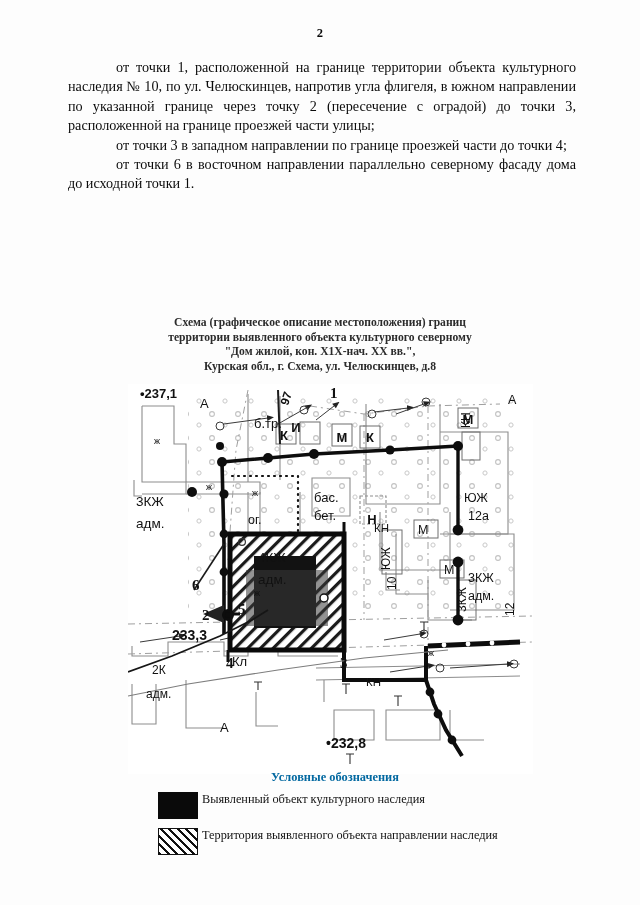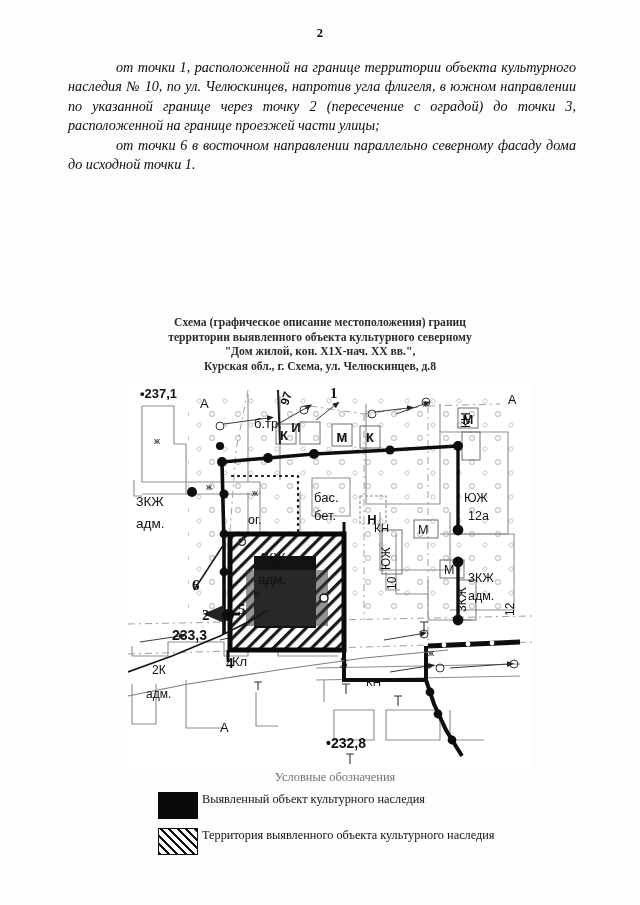--- a/index.html
+++ b/index.html
@@ -37,21 +37,20 @@
   
   .body-text {
     position: absolute;
     top: 58px;
     left: 68px;
     width: 508px;
     font-size: 14.2px;
     line-height: 19.4px;
     text-align: justify;
     text-justify: inter-word;
-    font-style: italic;
   }
   .body-text p {
     margin: 0;
     text-indent: 48px;
   }
 
   
   .doc-heading {
     position: absolute;
     top: 249px;
@@ -104,22 +103,22 @@
     width: 640px;
     height: 110px;
   }
   .legend-title {
     position: absolute;
     top: 0;
     left: 170px;
     width: 330px;
     text-align: center;
     font-size: 12.4px;
-    font-weight: normal;
-    color: #737373;
+    font-weight: bold;
+    color: #0369a1;
   }
   .legend-row {
     position: absolute;
     left: 158px;
     display: flex;
     align-items: flex-start;
     gap: 4px;
   }
   .legend-row.r1 { top: 22px; }
   .legend-row.r2 { top: 58px; }
@@ -155,20 +154,21 @@
 </style>
 </head>
 <body>
 
 <div class="page">
 
   <div class="page-number">2</div>
 
   <div class="body-text">
     <p>от точки 1, расположенной на границе территории объекта культурного наследия № 10, по ул. Челюскинцев, напротив угла флигеля, в южном направлении по указанной границе через точку 2 (пересечение с оградой) до точки 3, расположенной на границе проезжей части улицы;</p>
+    <p>от точки 3 в западном направлении по границе проезжей части до точки 4;</p>
     <p>от точки 6 в восточном направлении параллельно северному фасаду дома до исходной точки 1.</p>
   </div>
 
 
   <div class="scheme">
 
     <div class="scheme-title">
       <div>Схема (графическое описание местоположения) границ</div>
       <div>территории выявленного объекта культурного северному</div>
       <div>"Дом жилой, кон. Х1Х-нач. XX вв.",</div>
@@ -435,17 +435,17 @@
   <div class="legend">
     <div class="legend-title">Условные обозначения</div>
 
     <div class="legend-row r1">
       <div class="swatch solid"></div>
       <div class="legend-label">Выявленный объект культурного наследия</div>
     </div>
 
     <div class="legend-row r2">
       <div class="swatch hatch"></div>
-      <div class="legend-label">Территория выявленного объекта культурного наследия</div>
+      <div class="legend-label">Территория выявленного объекта направлении наследия</div>
     </div>
   </div>
 
 </div>
 
 </body></html>

